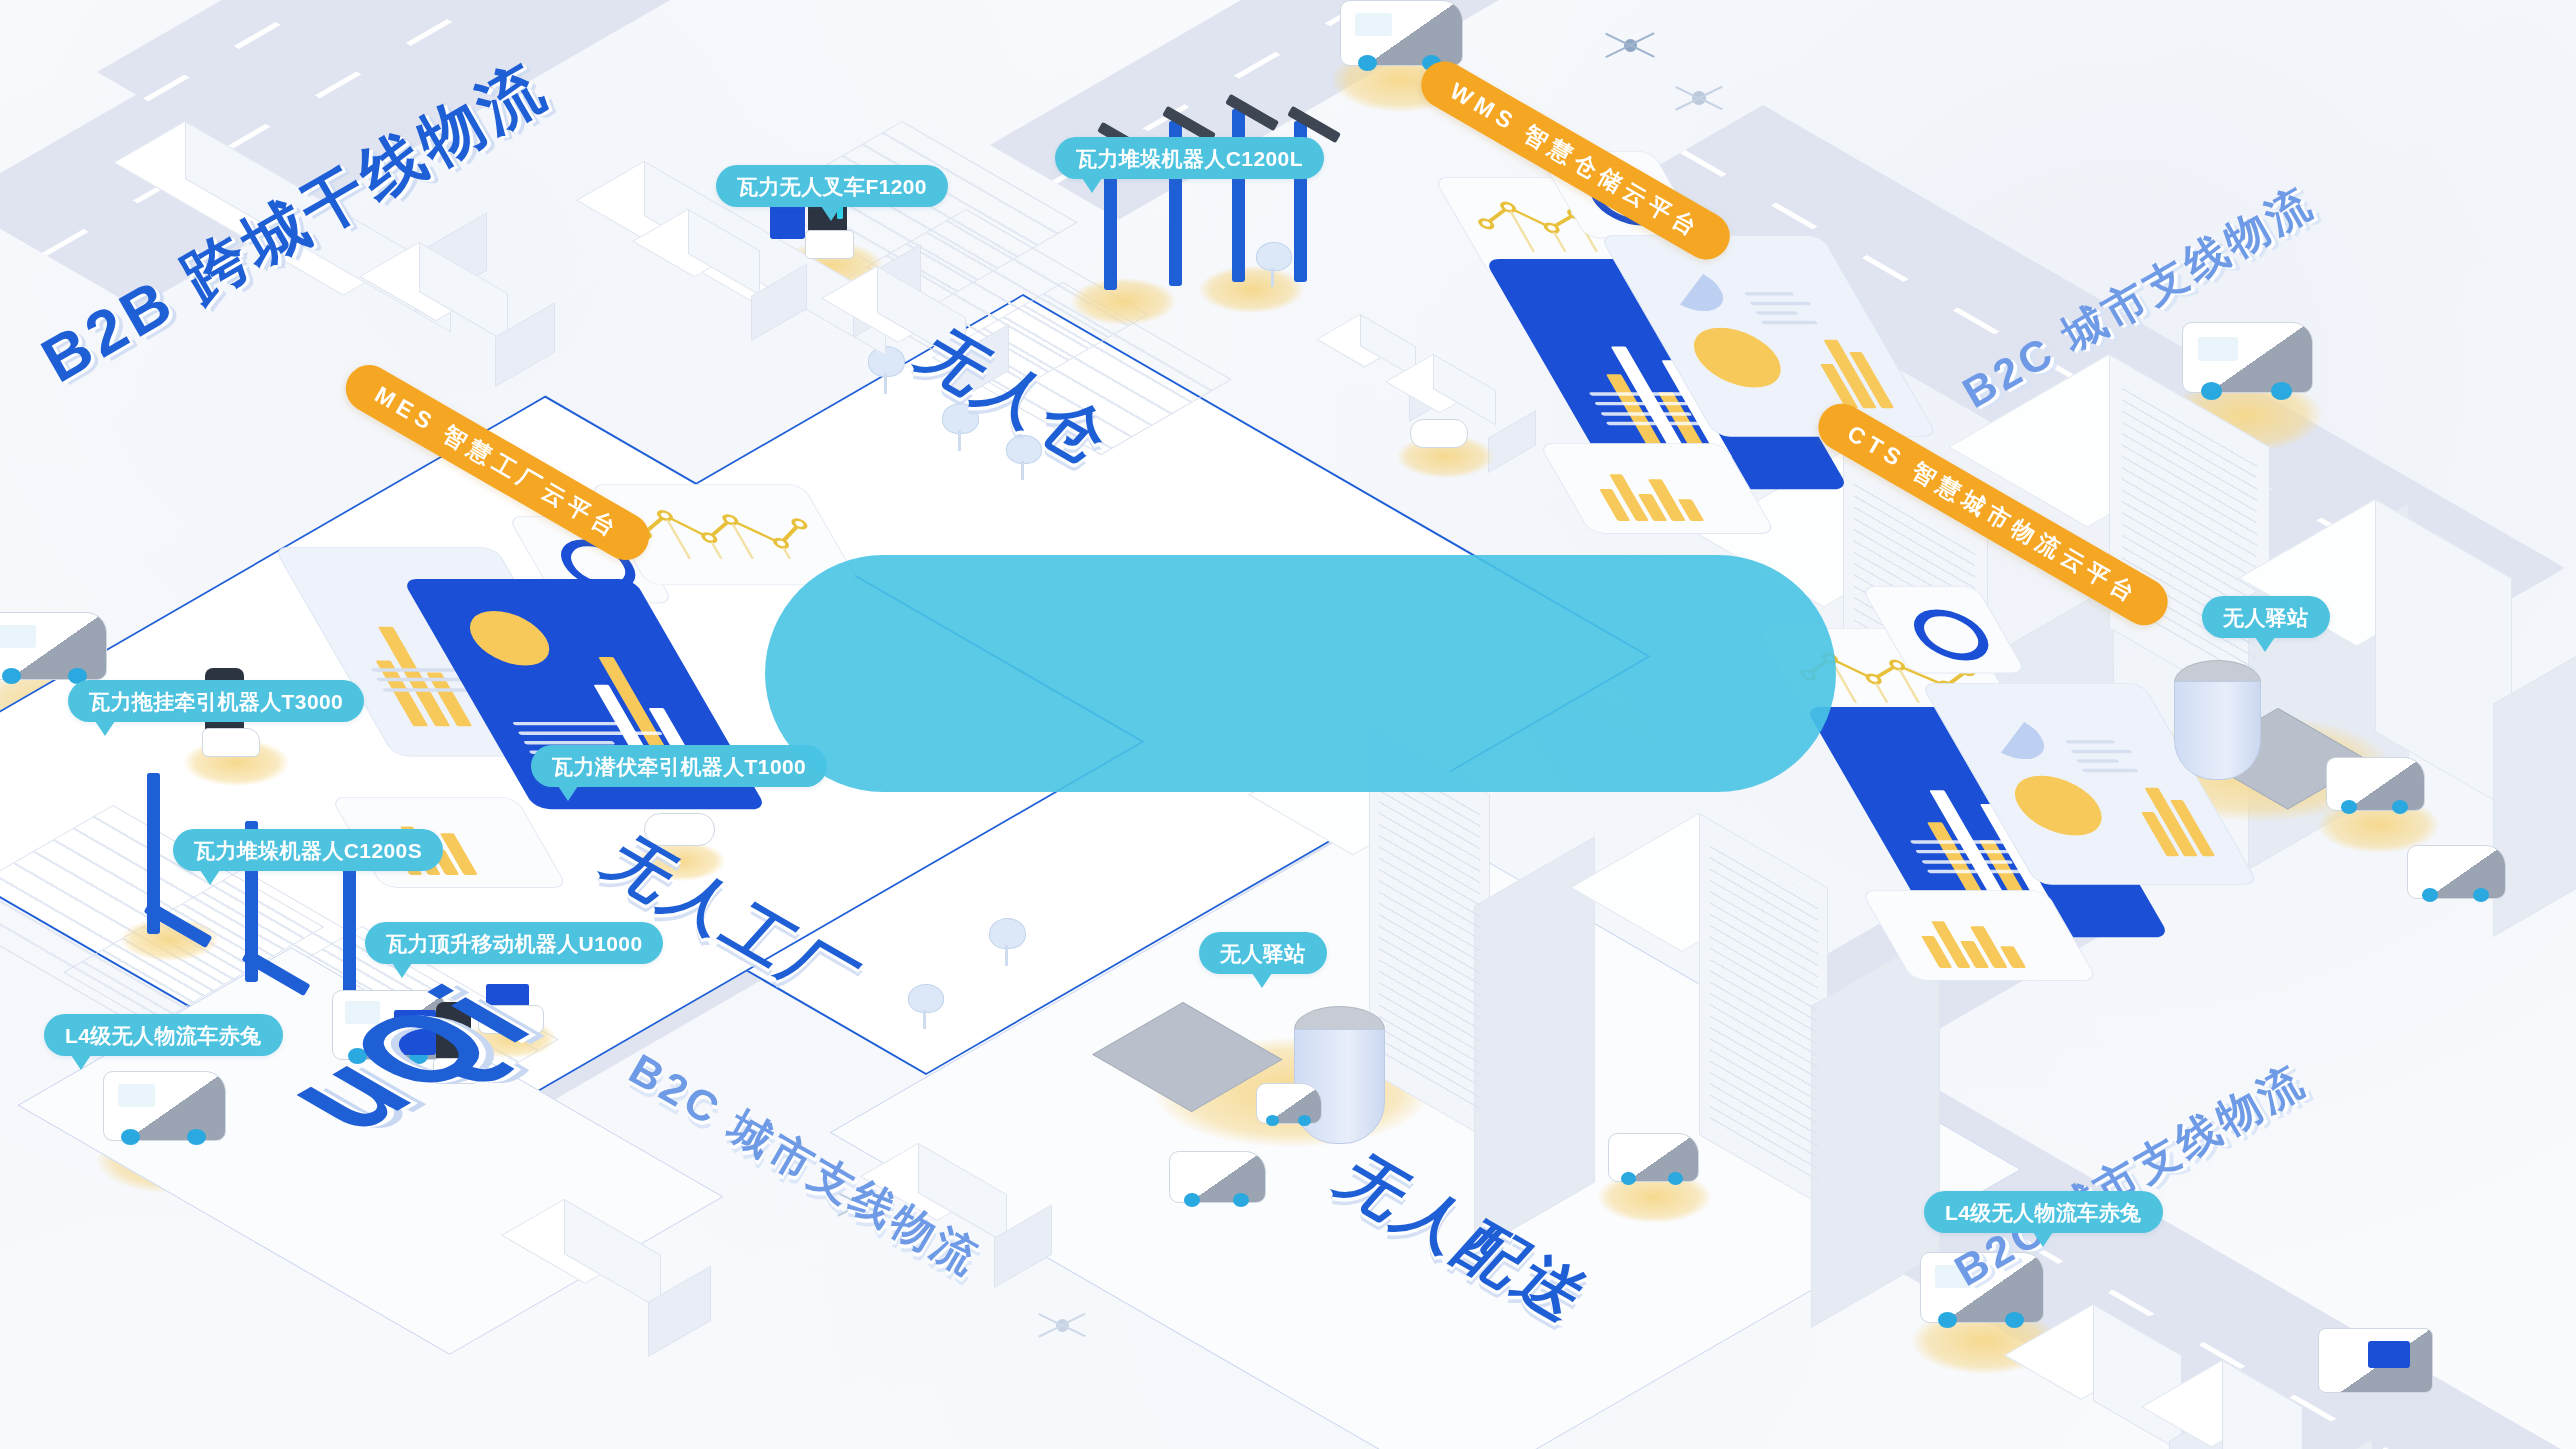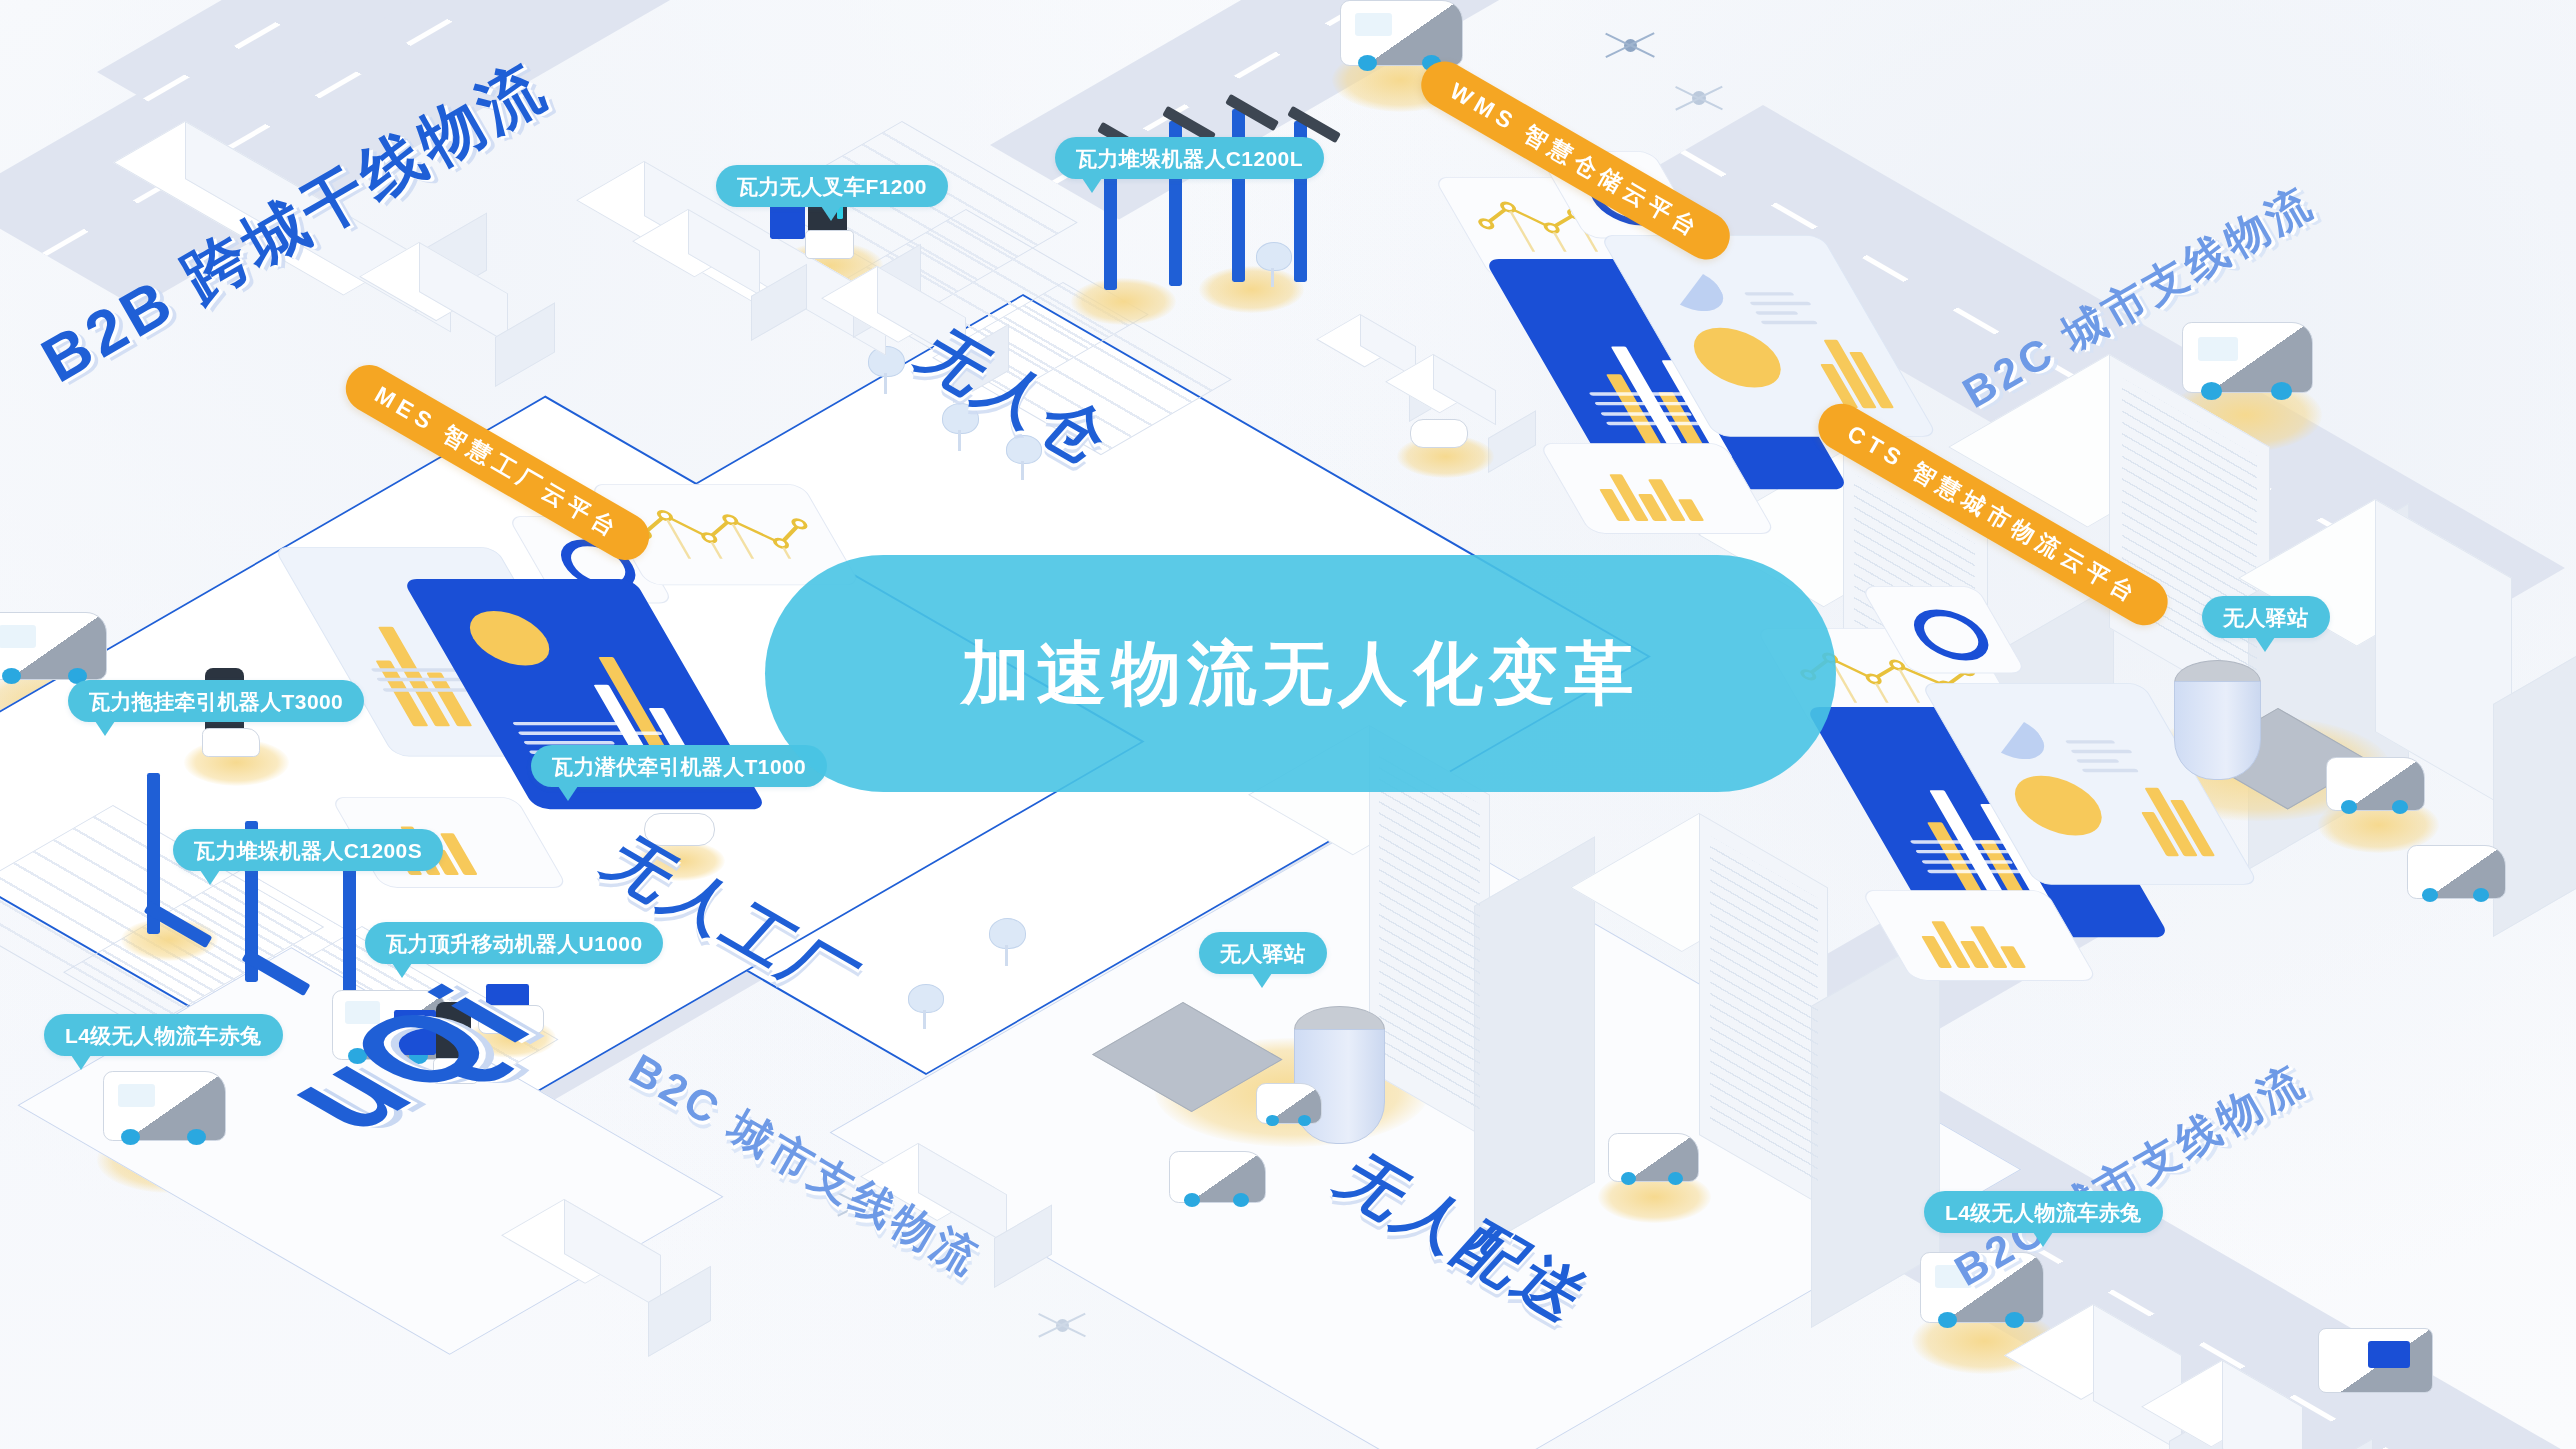--- a/index.html
+++ b/index.html
@@ -683,17 +683,16 @@
   <div class="tree" style="left:908px;top:984px;">
     <div class="c" style="left:0;top:0;width:34px;height:27px;"></div>
     <div class="s" style="left:15.3px;top:26px;width:3.2px;height:19.3px;"></div>
   </div>
   <div class="tree" style="left:1256px;top:242px;">
     <div class="c" style="left:0;top:0;width:34px;height:27px;"></div>
     <div class="s" style="left:15.3px;top:26px;width:3.2px;height:19.3px;"></div>
   </div>
 
   <div id="banner">
-    <div class="l2">加速物流无人化变革</div>
   </div>
 
 </div>
 
 
 </body></html>

